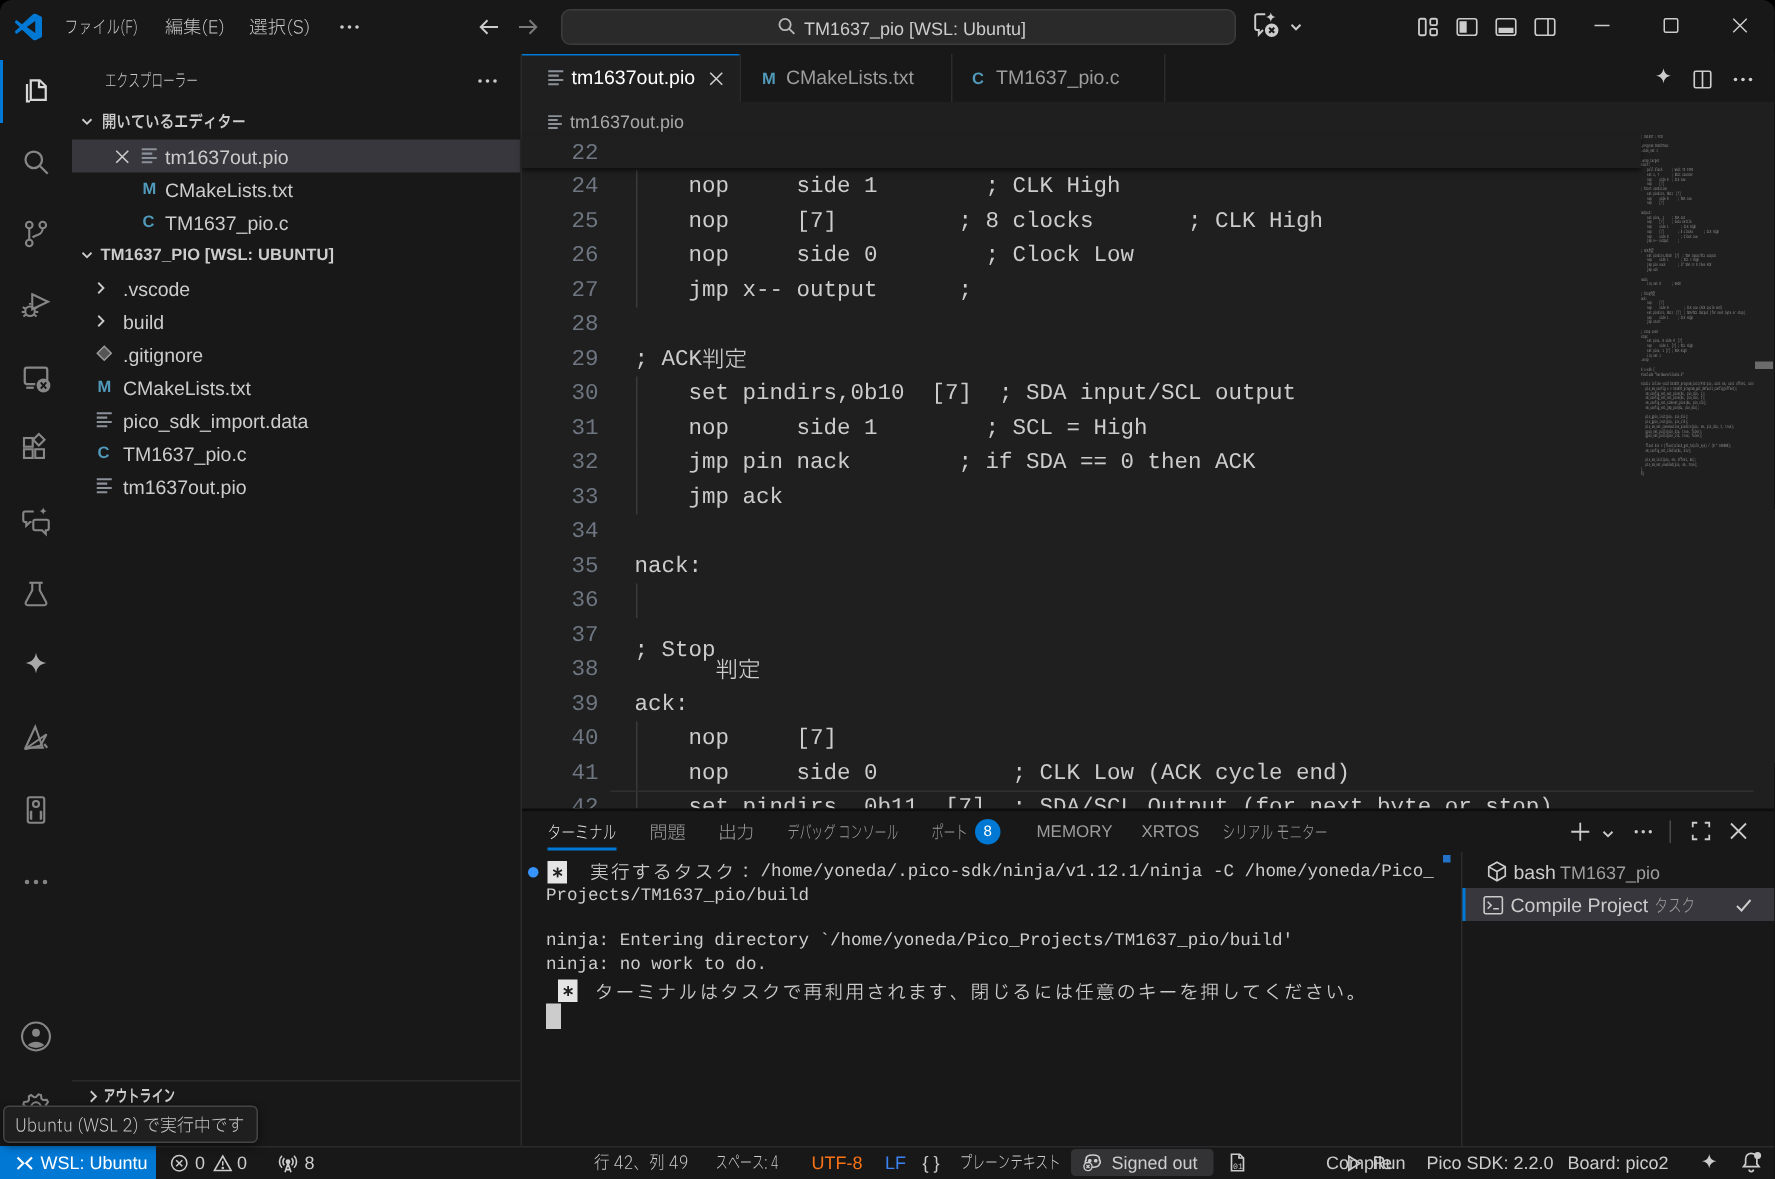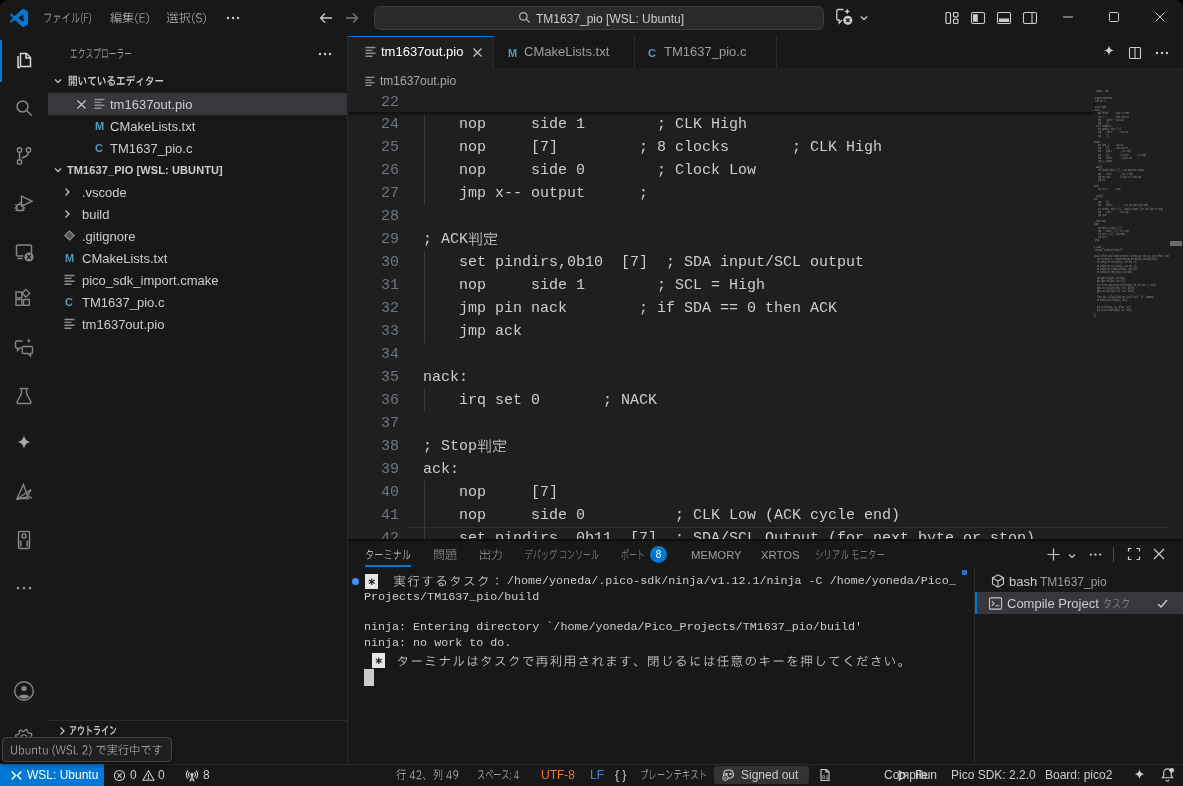--- a/index.html
+++ b/index.html
@@ -207,21 +207,21 @@
       <rect x="2.2" y="2.2" width="6.6" height="6.6" transform="rotate(45 5.5 5.5)" fill="#555" stroke="#9a9a9a" stroke-width="1"></rect>
     </svg>
 <div class="abs stxt" style="left:82px;top:228.5px;font-size:13px">.gitignore</div>
 <div class="abs" style="left:65px;top:252px;font-size:11px;font-weight:bold;color:#519aba;font-family:'Liberation Sans',sans-serif">M</div>
 <div class="abs stxt" style="left:82px;top:250.5px;font-size:13px">CMakeLists.txt</div>
 <svg class="abs" style="left:64px;top:274px" width="11.0" height="12.0" viewBox="0 0 11 12">
 <g stroke="#8a9199" stroke-width="1.4" fill="none">
         <path d="M0.5 1.5h10M0.5 4.4h7M0.5 7.3h10M0.5 10.2h7"></path>
       </g>
     </svg>
-<div class="abs stxt" style="left:82px;top:272.5px;font-size:13px">pico_sdk_import.cmake</div>
+<div class="abs stxt" style="left:82px;top:272.5px;font-size:13px">pico_sdk_import.data</div>
 <div class="abs" style="left:65px;top:296px;font-size:11px;font-weight:bold;color:#519aba;font-family:'Liberation Sans',sans-serif">C</div>
 <div class="abs stxt" style="left:82px;top:294.5px;font-size:13px">TM1637_pio.c</div>
 <svg class="abs" style="left:64px;top:318px" width="11.0" height="12.0" viewBox="0 0 11 12">
 <g stroke="#8a9199" stroke-width="1.4" fill="none">
         <path d="M0.5 1.5h10M0.5 4.4h7M0.5 7.3h10M0.5 10.2h7"></path>
       </g>
     </svg>
 <div class="abs stxt" style="left:82px;top:316.5px;font-size:13px">tm1637out.pio</div>
 <div class="abs" style="left:48px;top:720px;width:299px;height:1px;background:#2b2b2b"></div>
 <svg class="abs" style="left:56px;top:725px" width="12" height="12" viewBox="0 0 12 12">
@@ -295,26 +295,25 @@
 <div class="codeline" style="left:75px;top:207px">    jmp pin nack        ; if SDA == 0 then ACK</div>
 <div class="abs" style="left:75.5px;top:207px;width:1px;height:23px;background:#3a3a3a"></div>
 <div class="lnum" style="left:0px;top:230px">33</div>
 <div class="codeline" style="left:75px;top:230px">    jmp ack</div>
 <div class="abs" style="left:75.5px;top:230px;width:1px;height:23px;background:#3a3a3a"></div>
 <div class="lnum" style="left:0px;top:253px">34</div>
 <div class="codeline" style="left:75px;top:253px"></div>
 <div class="lnum" style="left:0px;top:276px">35</div>
 <div class="codeline" style="left:75px;top:276px">nack:</div>
 <div class="lnum" style="left:0px;top:299px">36</div>
-<div class="codeline" style="left:75px;top:299px">    irq set 0       ; NACK</div>
 <div class="abs" style="left:75.5px;top:299px;width:1px;height:23px;background:#3a3a3a"></div>
 <div class="lnum" style="left:0px;top:322px">37</div>
 <div class="codeline" style="left:75px;top:322px"></div>
 <div class="lnum" style="left:0px;top:345px">38</div>
-<div class="codeline" style="left:75px;top:345px">; Stop</div>
+<div class="codeline" style="left:75px;top:332px">; Stop</div>
 <div class="lnum" style="left:0px;top:368px">39</div>
 <div class="codeline" style="left:75px;top:368px">ack:</div>
 <div class="lnum" style="left:0px;top:391px">40</div>
 <div class="codeline" style="left:75px;top:391px">    nop     [7]</div>
 <div class="abs" style="left:75.5px;top:391px;width:1px;height:23px;background:#3a3a3a"></div>
 <div class="lnum" style="left:0px;top:414px">41</div>
 <div class="codeline" style="left:75px;top:414px">    nop     side 0          ; CLK Low (ACK cycle end)</div>
 <div class="abs" style="left:75.5px;top:414px;width:1px;height:23px;background:#3a3a3a"></div>
 <div class="lnum" style="left:0px;top:437px">42</div>
 <div class="codeline" style="left:75px;top:437px">    set pindirs, 0b11  [7]  ; SDA/SCL Output (for next byte or stop)</div>

